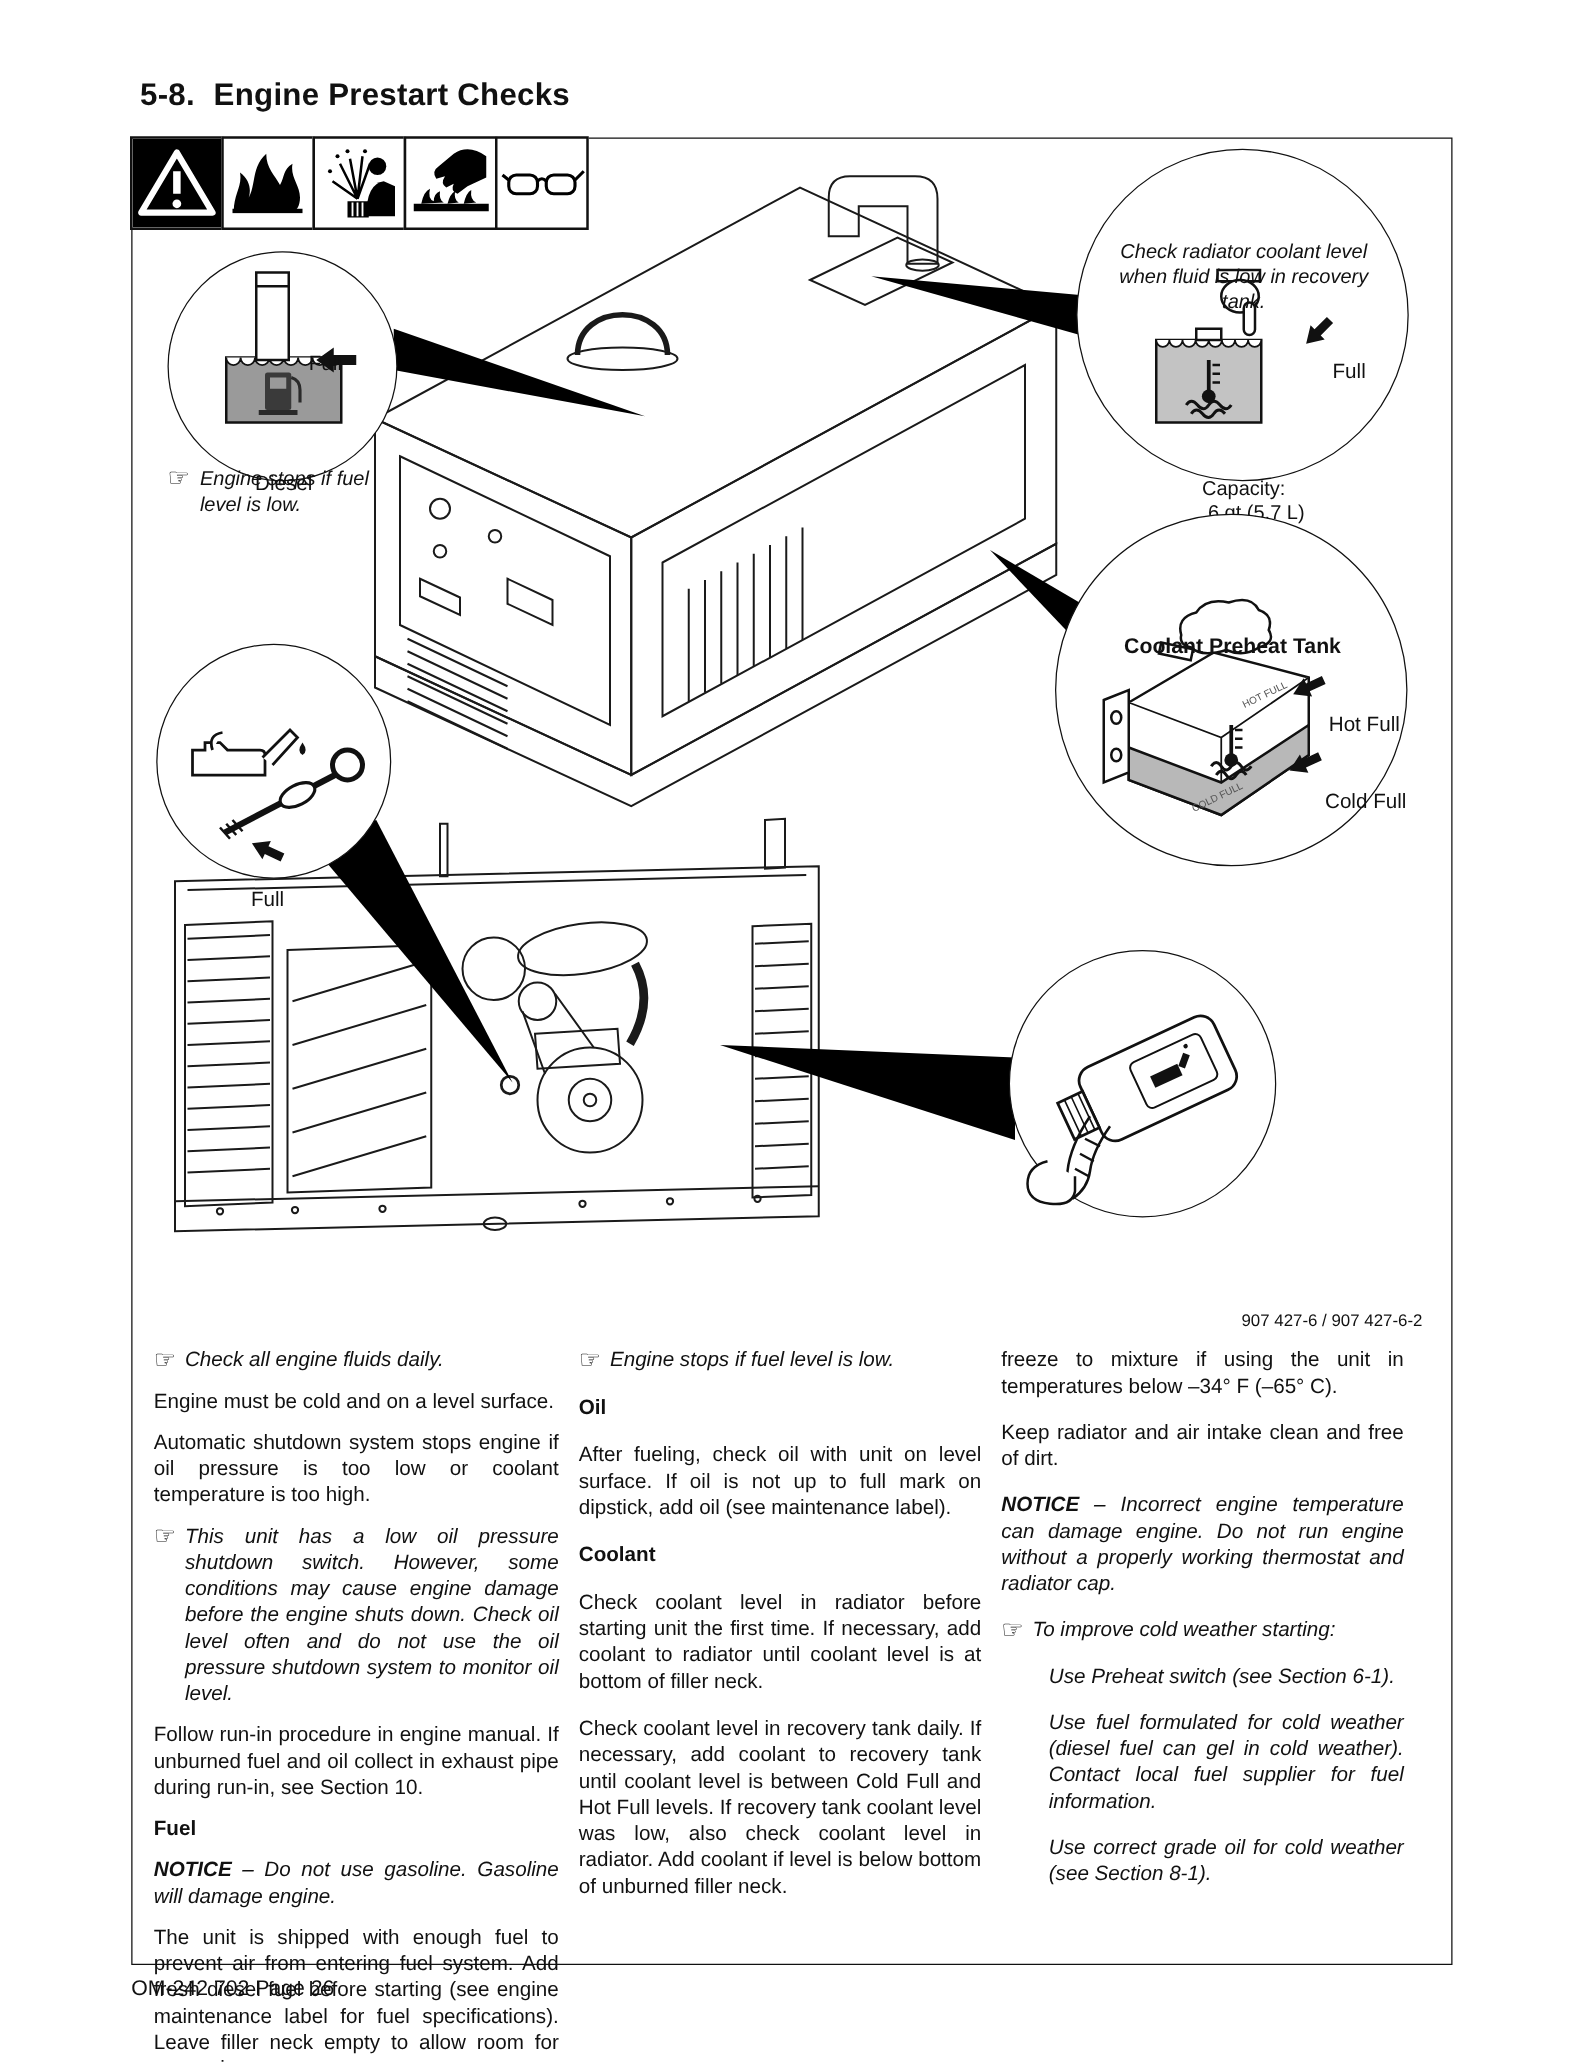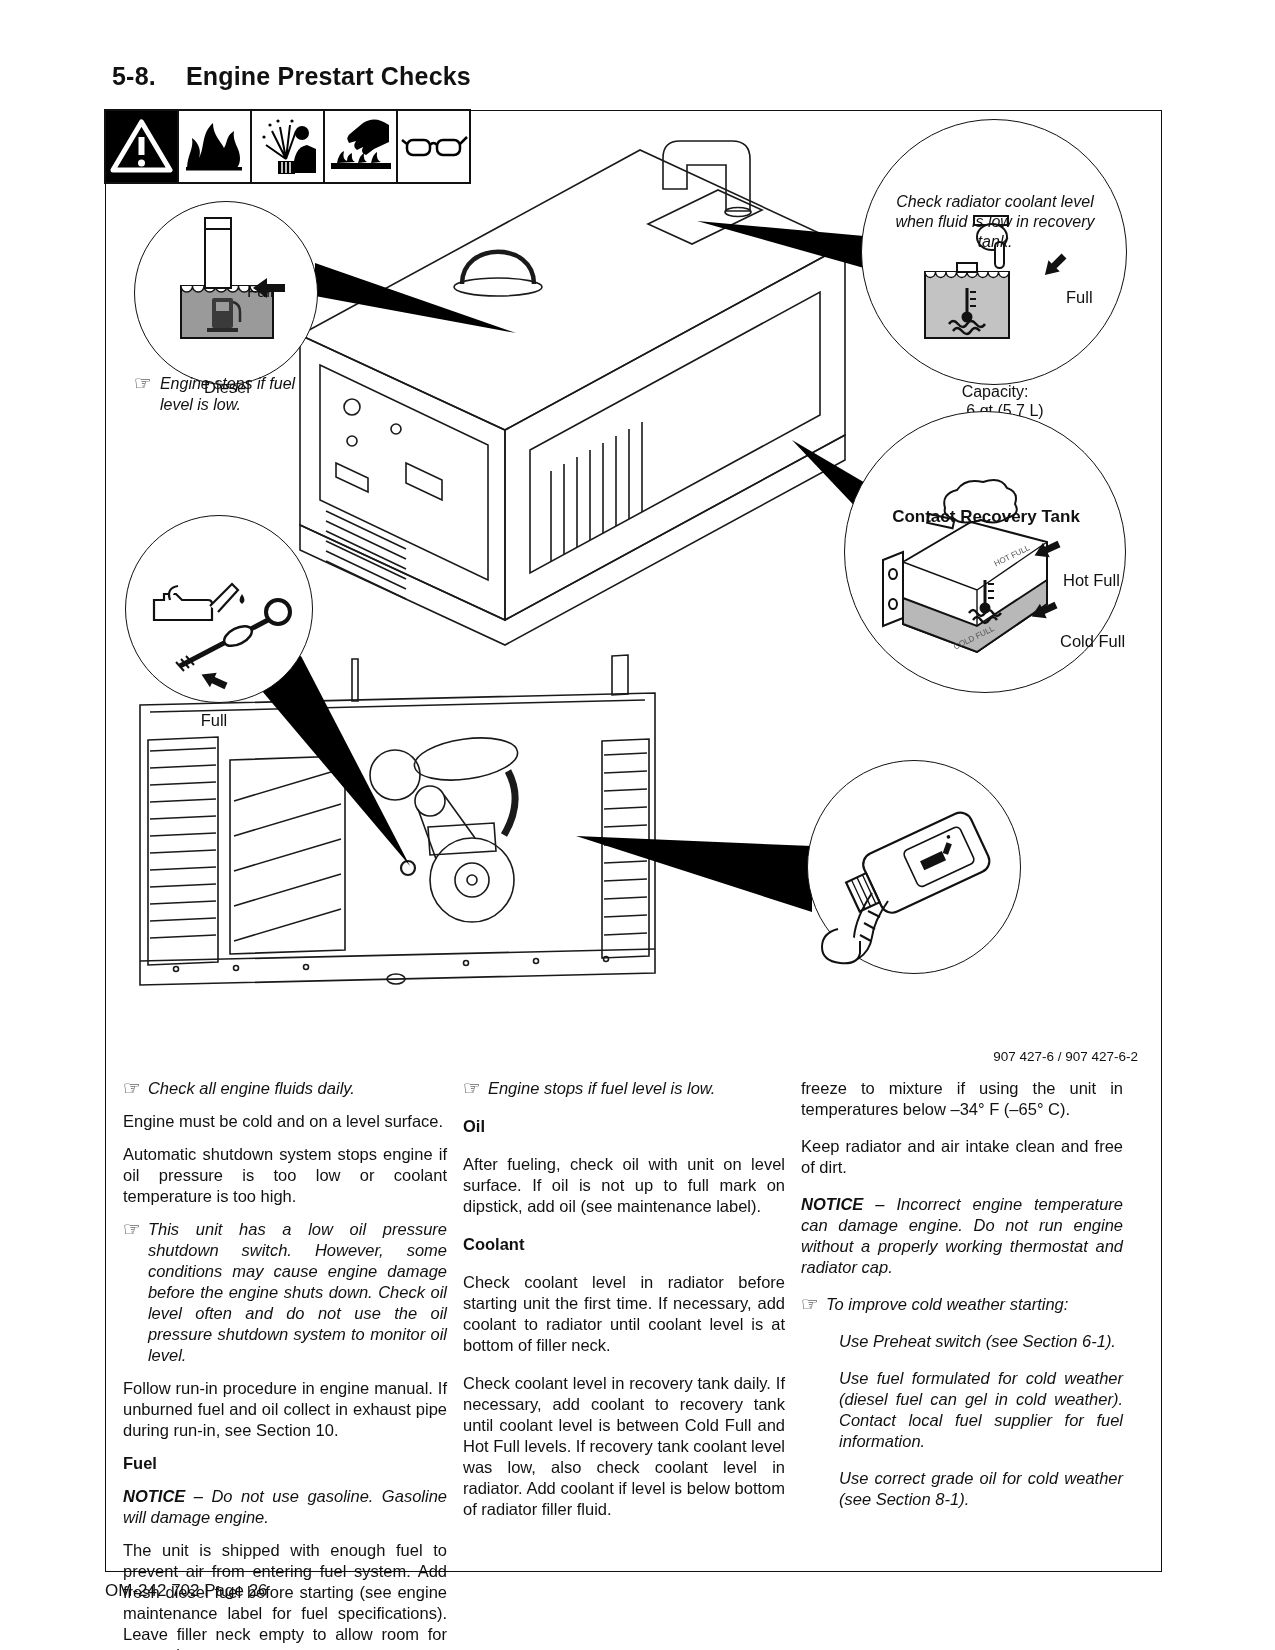--- a/index.html
+++ b/index.html
@@ -1,17 +1,17 @@
 <!DOCTYPE html>
 <html><head>
 <meta charset="utf-8">
 <style>
   html,body{margin:0;padding:0;background:#fff;width:1275px;height:1650px;}
   body{position:relative;font-family:"Liberation Sans","DejaVu Sans",sans-serif;color:#111;}
-  .title-row{position:absolute;left:112px;top:62px;display:flex;gap:30px;font-weight:bold;font-size:25px;letter-spacing:.2px;}
+  .title-row{position:absolute;left:112px;top:62px;display:flex;gap:15px;font-weight:bold;font-size:25px;letter-spacing:.2px;}
   .frame{position:absolute;left:105px;top:110px;width:1057px;height:1462px;border:1.5px solid #111;box-sizing:border-box;background:#fff;}
   .icons{position:absolute;left:-2px;top:-2px;display:flex;z-index:6;}
   .sicon{width:75px;height:75px;border:2px solid #111;box-sizing:border-box;background:#fff;margin-left:-2px;}
   .sicon:first-child{margin-left:0;}
   .canvas{position:absolute;left:0;top:0;z-index:1;}
   .callout{position:absolute;border:1.7px solid #111;border-radius:50%;background:#fff;z-index:3;box-sizing:border-box;}
   .callout > svg{position:absolute;left:0;top:0;}
   .lab{position:absolute;font-size:16.5px;line-height:19px;white-space:nowrap;margin-top:38px;}
   .center{text-align:center;white-space:normal;}
   .ital{font-style:italic;}
@@ -237,21 +237,21 @@
       </g>
       <text transform="translate(168,146) rotate(-26)" font-size="8" fill="#555" text-anchor="middle">HOT FULL</text>
       <text transform="translate(130,228) rotate(-26)" font-size="8" fill="#555" text-anchor="middle">COLD FULL</text>
       <g transform="translate(214,132) rotate(155)">
         <polygon points="0,-3.5 14,-3.5 14,-8 27,0 14,8 14,3.5 0,3.5" fill="#111"></polygon>
       </g>
       <g transform="translate(211,193) rotate(155)">
         <polygon points="0,-3.5 14,-3.5 14,-8 27,0 14,8 14,3.5 0,3.5" fill="#111"></polygon>
       </g>
     </svg>
-    <div class="lab center bold" style="left:20px;top:57px;width:242px;font-size:17px;">Contact Recovery Tank</div>
+    <div class="lab center bold" style="left:20px;top:57px;width:242px;font-size:17px;">Coolant Preheat Tank</div>
     <div class="lab" style="left:218px;top:121px;">Hot Full</div>
     <div class="lab" style="left:215px;top:182px;">Cold Full</div>
   </div>
 
   <div class="callout" style="left:19px;top:404px;width:188px;height:188px;">
     <svg width="188" height="188" viewBox="0 0 188 188">
       <g stroke="#111" stroke-width="2.2" fill="#fff">
         <path d="M28,104 L86,104 L86,88 Q86,84 82,84 L56,84 L50,78 L38,78 L38,84 L28,84 Z"></path>
         <path d="M84,90 L106,68 L112,74 L92,96"></path>
         <path d="M44,84 Q40,72 52,70"></path>
@@ -310,21 +310,21 @@
     </div>
   <div class="col col-mid">
       <div class="item note">
         <span class="hand">☞</span>
         <span class="ntext">Engine stops if fuel level is low.</span>
       </div>
       <div class="item heading">Oil</div>
       <div class="item para">After fueling, check oil with unit on level surface. If oil is not up to full mark on dipstick, add oil (see maintenance label).</div>
       <div class="item heading">Coolant</div>
       <div class="item para">Check coolant level in radiator before starting unit the first time. If necessary, add coolant to radiator until coolant level is at bottom of filler neck.</div>
-      <div class="item para">Check coolant level in recovery tank daily. If necessary, add coolant to recovery tank until coolant level is between Cold Full and Hot Full levels. If recovery tank coolant level was low, also check coolant level in radiator. Add coolant if level is below bottom of radiator filler fluid.</div>
+      <div class="item para">Check coolant level in recovery tank daily. If necessary, add coolant to recovery tank until coolant level is between Cold Full and Hot Full levels. If recovery tank coolant level was low, also check coolant level in radiator. Add coolant if level is below bottom of unburned filler neck.</div>
     </div>
   <div class="col col-right">
       <div class="item para">freeze to mixture if using the unit in temperatures below –34° F (–65° C).</div>
       <div class="item para">Keep radiator and air intake clean and free of dirt.</div>
       <div class="item notice"><span class="nlabel">NOTICE</span> <span>– Incorrect engine temperature can damage engine. Do not run engine without a properly working thermostat and radiator cap.</span></div>
       <div class="item note">
         <span class="hand">☞</span>
         <span class="ntext">To improve cold weather starting:</span>
       </div>
       <div class="item sub">Use Preheat switch (see Section 6-1).</div>

